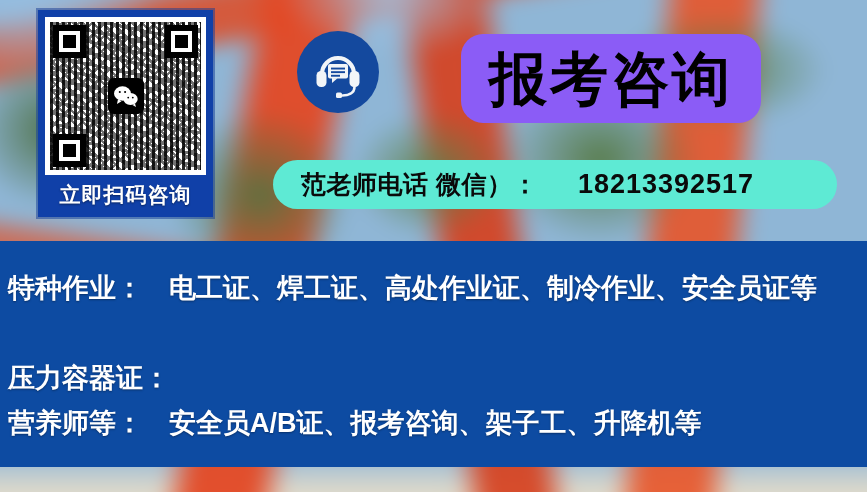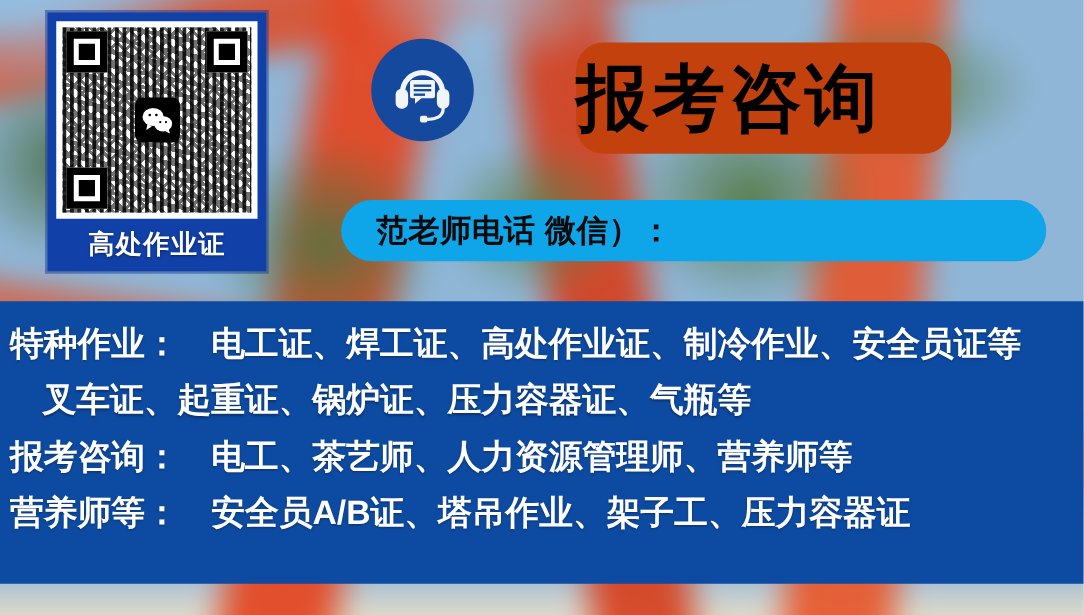--- a/index.html
+++ b/index.html
@@ -126,38 +126,38 @@
     border-radius: 50%;
     background: #14499e;
     display: flex; align-items: center; justify-content: center;
   }
 
   
   .title-badge {
     position: absolute;
     left: 461px; top: 34px;
     width: 300px; height: 89px;
-    background: #c2410c;
+    background: #8b5cf6;
     border-radius: 22px;
-    display: flex; align-items: center; 
+    display: flex; align-items: center; justify-content: center;
   }
   .title-badge .txt {
     font-size: 58px;
     font-weight: bold;
     color: #000000;
     letter-spacing: 3px;
     line-height: 1;
   }
 
   
   .phone-badge {
     position: absolute;
     left: 273px; top: 160px;
     width: 564px; height: 49px;
-    background: #0ea5e9;
+    background: #5eead4;
     border-radius: 25px;
     display: flex; align-items: center;
     padding: 0 28px;
   }
   .phone-badge .label {
     font-size: 25px;
     font-weight: bold;
     color: #0a0a0a;
     letter-spacing: .5px;
   }
@@ -182,20 +182,21 @@
     align-items: baseline;
     height: 45px;
     color: #ffffff;
     white-space: nowrap;
     text-shadow: 0 1px 2px rgba(0,0,0,.35);
   }
   .info-row .cat {
     font-size: 27px;
     font-weight: bold;
     letter-spacing: 0px;
+    margin-top: 13px;
   }
   .info-row .items {
     font-size: 27px;
     font-weight: bold;
     margin-left: 26px;
     letter-spacing: 0px;
   }
 </style>
 </head>
 <body>
@@ -219,21 +220,21 @@
             <ellipse cx="17.5" cy="14" rx="7.2" ry="6.1" fill="#ffffff"></ellipse>
             <polygon points="22,18.5 23,22 19.5,20" fill="#ffffff"></polygon>
             <circle cx="6.8" cy="7" r="1.05" fill="#000000"></circle>
             <circle cx="12.1" cy="7" r="1.05" fill="#000000"></circle>
             <circle cx="15.2" cy="12.6" r=".9" fill="#000000"></circle>
             <circle cx="19.8" cy="12.6" r=".9" fill="#000000"></circle>
           </svg>
         </div>
       </div>
     </div>
-    <div class="qr-caption">高处作业证</div>
+    <div class="qr-caption">立即扫码咨询</div>
   </div>
 
   <div class="headset-circle">
     <svg width="56" height="56" viewBox="0 0 56 56" aria-hidden="true">
 
       <path d="M12 30 A16 16 0 0 1 44 30" stroke="#f2f5f8" stroke-width="4.2" fill="none" stroke-linecap="round"></path>
 
       <rect x="6.5" y="27" width="10" height="16" rx="4.6" fill="#f2f5f8"></rect>
 
       <rect x="39.5" y="27" width="10" height="16" rx="4.6" fill="#f2f5f8"></rect>
@@ -248,38 +249,37 @@
       <rect x="26" y="48.6" width="6" height="5.4" rx="1.6" fill="#f2f5f8"></rect>
     </svg>
   </div>
 
   <div class="title-badge">
     <span class="txt">报考咨询</span>
   </div>
 
   <div class="phone-badge">
     <span class="label">范老师电话 微信）：</span>
+    <span class="number">18213392517</span>
   </div>
 
   <div class="info-banner">
 
     <div class="info-row">
       <span class="cat">特种作业：</span>
       <span class="items">电工证、焊工证、高处作业证、制冷作业、安全员证等</span>
     </div>
 
     <div class="info-row">
-      <span class="items">叉车证、起重证、锅炉证、压力容器证、气瓶等</span>
-    </div>
-
-    <div class="info-row">
-      <span class="cat">报考咨询：</span>
-      <span class="items">电工、茶艺师、人力资源管理师、营养师等</span>
+    </div>
+
+    <div class="info-row">
+      <span class="cat">压力容器证：</span>
     </div>
 
     <div class="info-row">
       <span class="cat">营养师等：</span>
-      <span class="items">安全员A/B证、塔吊作业、架子工、压力容器证</span>
+      <span class="items">安全员A/B证、报考咨询、架子工、升降机等</span>
     </div>
 
   </div>
 
 </div>
 
 </body></html>

